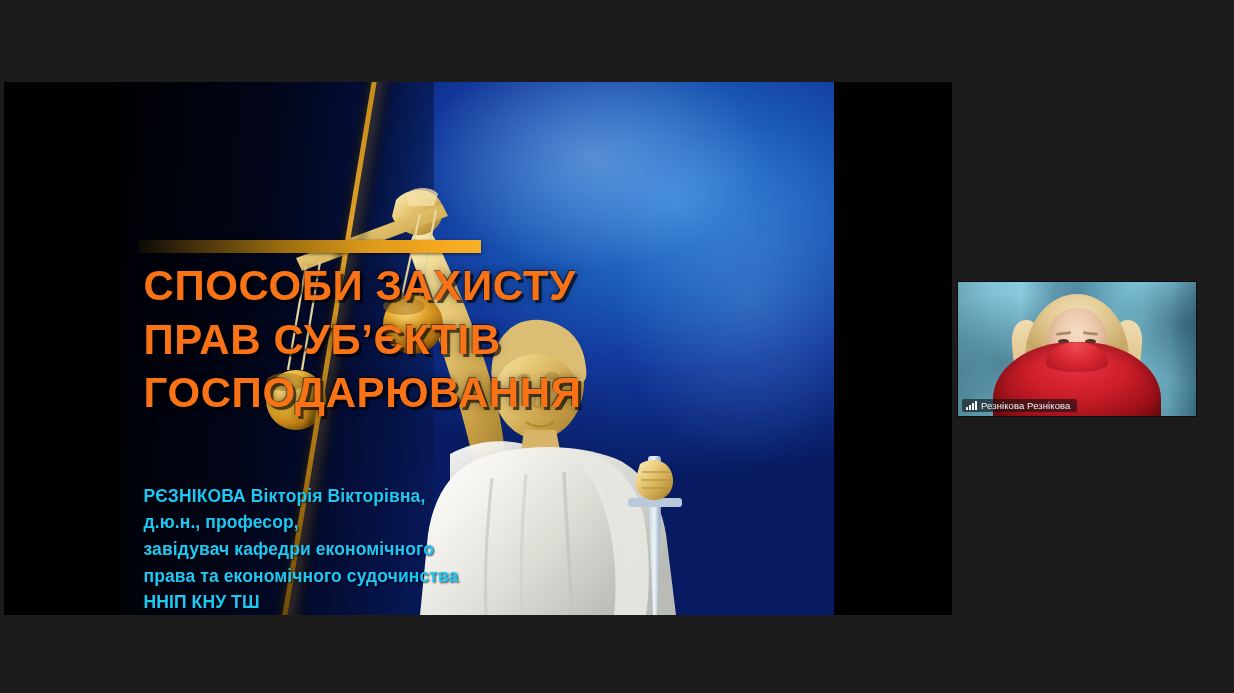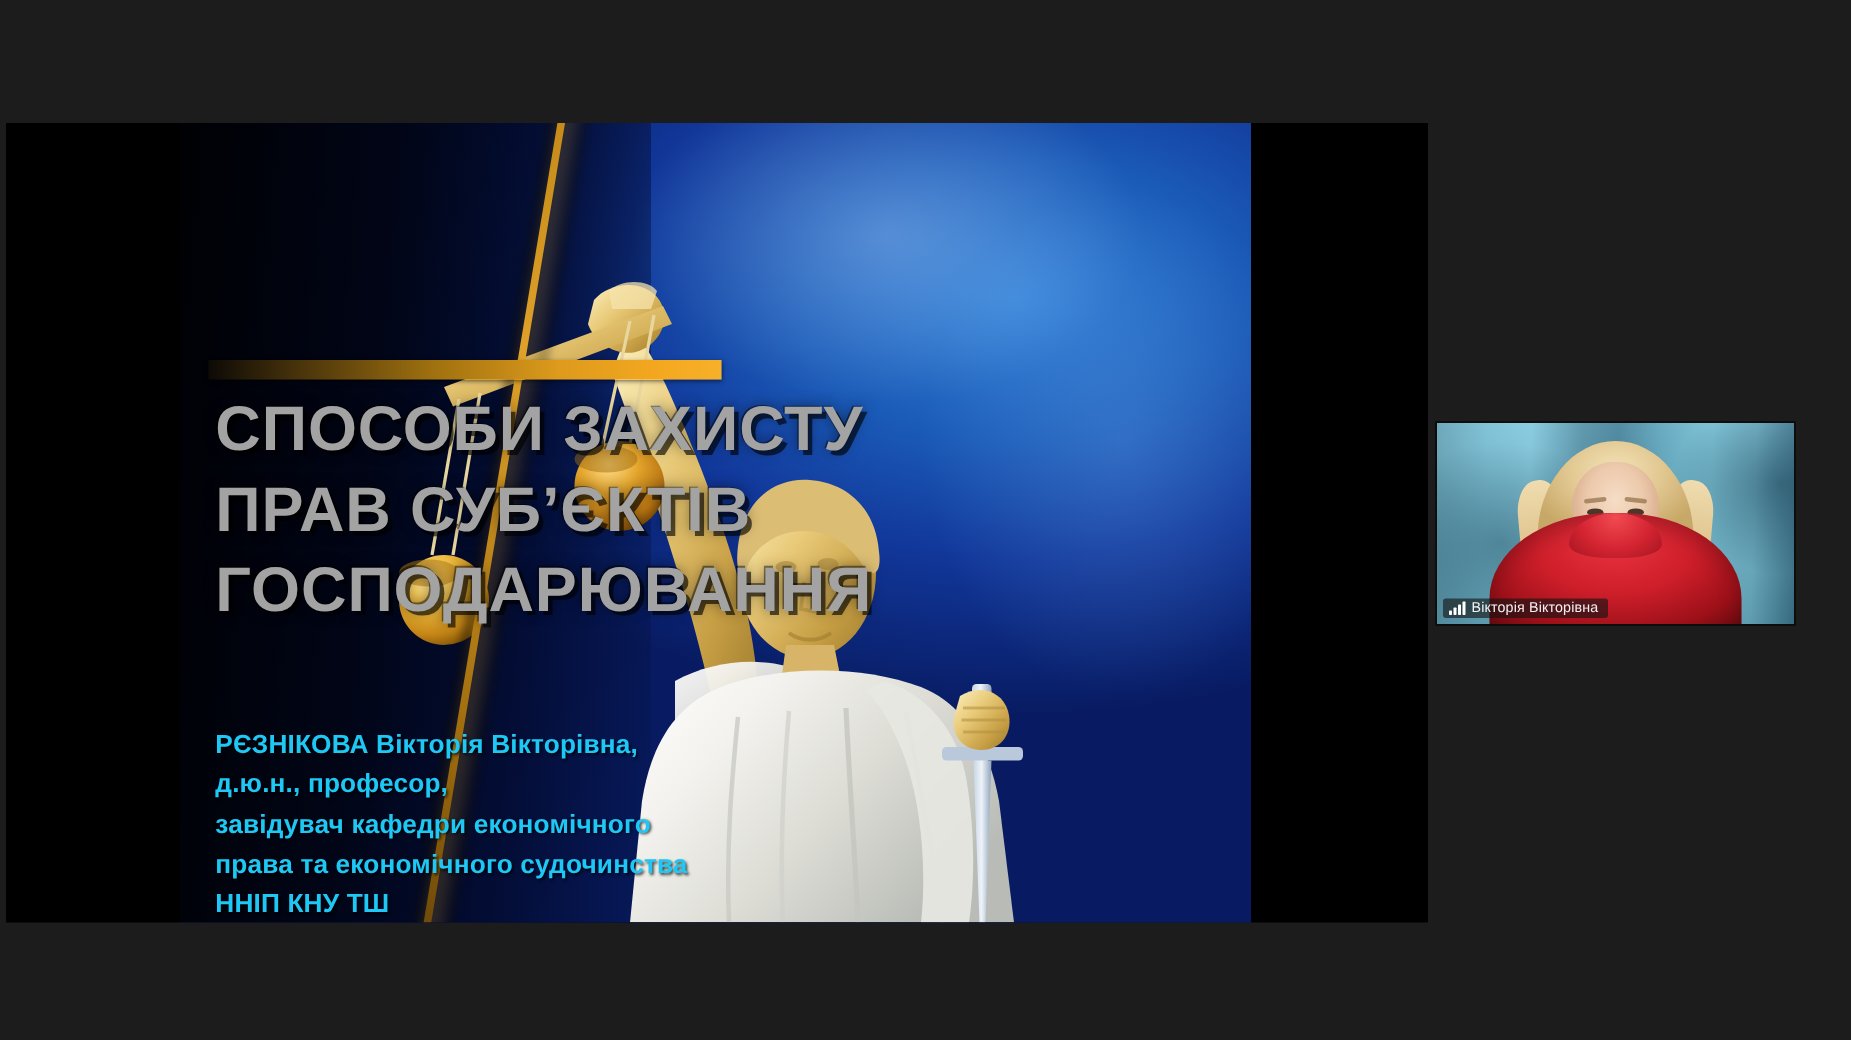--- a/index.html
+++ b/index.html
@@ -88,21 +88,21 @@
   }
 
   
   #statue { position:absolute; left:0; top:0; width:100%; height:100%; }
 
   
   .slide-title {
     position:absolute;
     left:3.3%; top:33.2%;
     width:72%;
-    color:#a3a3a3;
+    color:#f97316;
     font-weight:bold;
     font-size:42px;
     line-height:1.28;
     letter-spacing:.6px;
     text-shadow:
       3px 3px 0 rgba(0,0,0,.62),
       -1px -1px 0 rgba(0,0,0,.45),
       0 0 9px rgba(0,0,0,.5);
     white-space:pre-line;
   }
@@ -396,17 +396,17 @@
       </div>
     </div>
 
     <div class="name-label">
       <span class="signal-icon">
         <i></i>
           <i></i>
           <i></i>
           <i></i>
       </span>
-      <span class="name-label-text">Вікторія Вікторівна</span>
+      <span class="name-label-text">Резнікова Резнікова</span>
     </div>
   </div>
 
 </div>
 
 </body></html>

